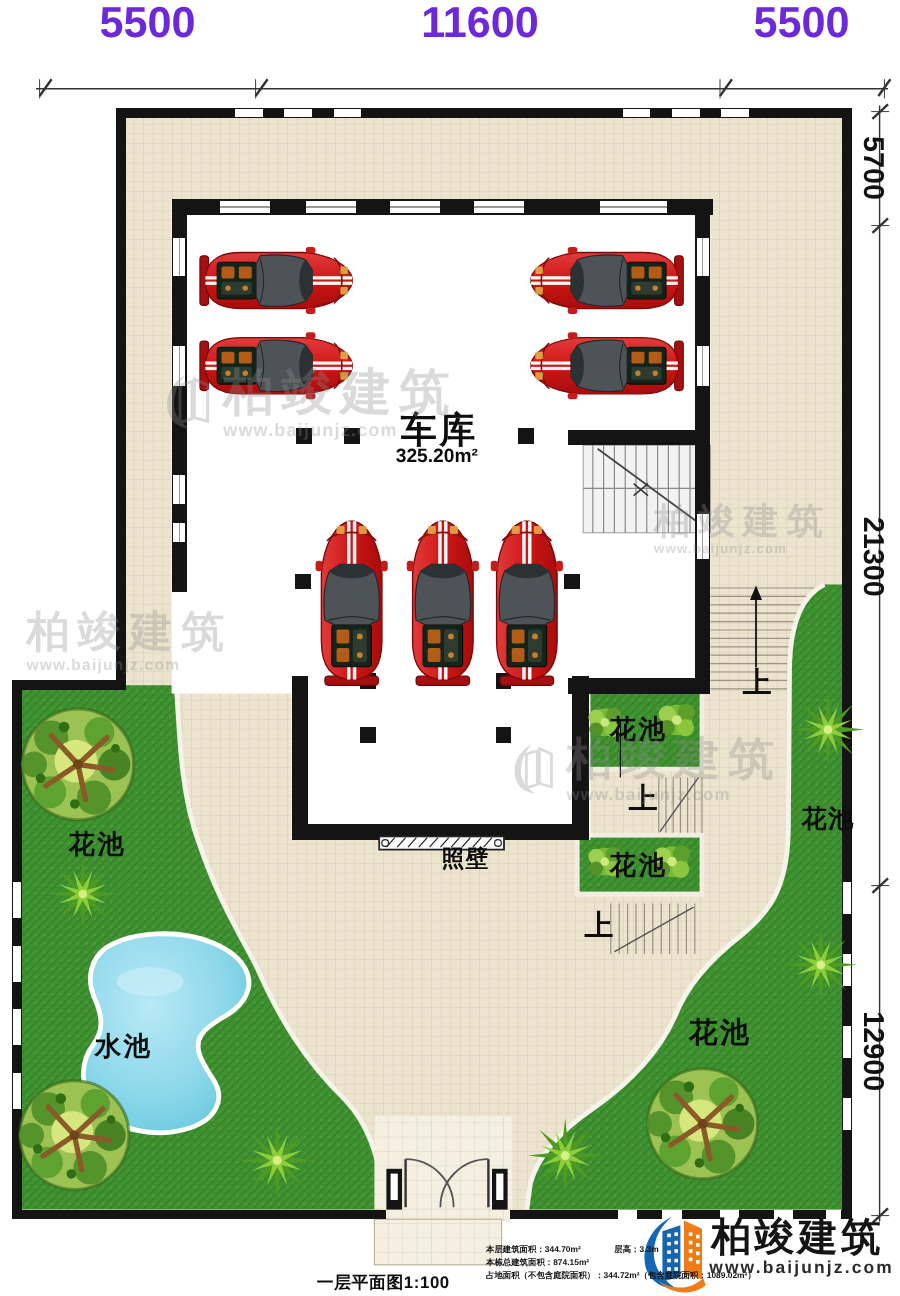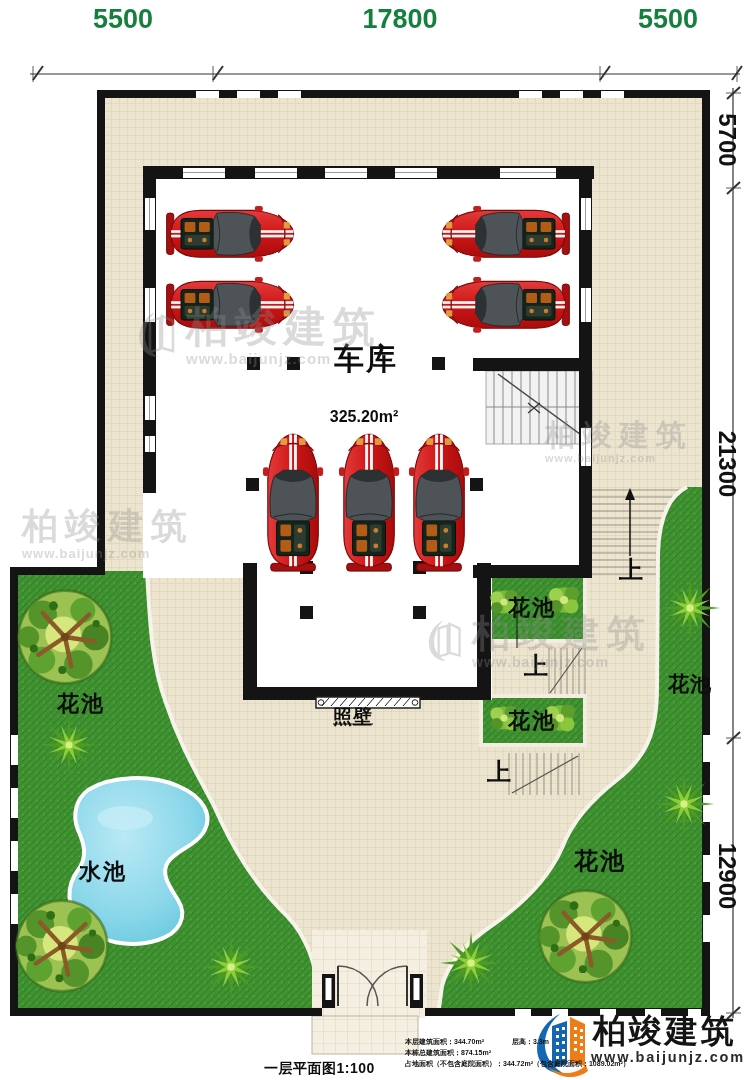--- a/index.html
+++ b/index.html
@@ -7,21 +7,21 @@
   svg.base{position:absolute;left:0;top:0;z-index:1;}
   .lbl{position:absolute;transform:translate(-50%,-50%);font-weight:bold;color:#0d0d0d;white-space:nowrap;z-index:5;line-height:1;}
   .vdim{transform:translate(-50%,-50%) rotate(90deg);}
   .room-name{font-size:30px;letter-spacing:2px;}
   .room-area{font-size:16px;}
   .cn22{font-size:22px;letter-spacing:2px;}
   .cn21{font-size:21px;letter-spacing:1px;}
   .cn24{font-size:24px;letter-spacing:2px;}
   .cn19{font-size:19px;letter-spacing:1px;}
   .up{font-size:24px;}
-  .dimtop{font-size:27px;color:#15803d;}
+  .dimtop{font-size:36px;color:#6d28d9;}
   .dimright{font-size:24px;color:#111;}
   .wm{position:absolute;display:flex;align-items:center;gap:7px;opacity:.32;z-index:6;color:#8e8e8e;}
   .wm .col{display:flex;flex-direction:column;line-height:1;}
   .wm .nm{font-weight:bold;letter-spacing:7px;}
   .wm .url{font-weight:600;letter-spacing:1px;margin-top:3px;}
   .title{position:absolute;left:264px;top:1048px;font-size:14px;font-weight:bold;color:#0d0d0d;z-index:5;letter-spacing:.5px;border-bottom:3px solid #0d0d0d;padding:0 2px 3px 0;margin-top:12px;}
   .stats{position:absolute;left:405px;z-index:5;color:#111;font-size:7px;font-weight:600;white-space:nowrap;line-height:1;}
   .brand-name{position:absolute;left:593px;top:1014px;font-size:33px;font-weight:900;color:#141414;letter-spacing:3px;z-index:5;line-height:1;}
   .brand-url{position:absolute;left:591px;top:1050px;font-size:14.5px;font-weight:bold;color:#2a2a2a;letter-spacing:1.8px;z-index:5;line-height:1;}
 </style>
@@ -356,36 +356,36 @@
       <rect x="41" y="33" width="3" height="3"></rect>
           <rect x="47" y="35" width="3" height="3"></rect>
       <rect x="41" y="40" width="3" height="3"></rect>
           <rect x="47" y="42" width="3" height="3"></rect>
     </g>
     <path d="M16,60 C30,68 44,66 53,57 L55,63 C44,72 26,71 16,60 Z" fill="#ee7d18"></path>
   </g>
 </svg>
 
   <div class="lbl dimtop" style="left:123px;top:19px;">5500</div>
-  <div class="lbl dimtop" style="left:400px;top:19px;">17800</div>
+  <div class="lbl dimtop" style="left:400px;top:19px;">11600</div>
   <div class="lbl dimtop" style="left:668px;top:19px;">5500</div>
   <div class="lbl vdim dimright" style="left:727px;top:140px;">5700</div>
   <div class="lbl vdim dimright" style="left:727px;top:464px;">21300</div>
   <div class="lbl vdim dimright" style="left:727px;top:876px;">12900</div>
 
   <div class="lbl room-name" style="left:366px;top:359px;">车库</div>
-  <div class="lbl room-area" style="left:364px;top:381px;margin-top:36px;">325.20m²</div>
+  <div class="lbl room-area" style="left:364px;top:381px;">325.20m²</div>
 
   <div class="lbl cn22" style="left:81px;top:704px;">花池</div>
   <div class="lbl cn22" style="left:103px;top:872px;">水池</div>
   <div class="lbl cn22" style="left:532px;top:608px;">花池</div>
   <div class="lbl cn22" style="left:532px;top:721px;">花池</div>
   <div class="lbl cn21" style="left:690px;top:683px;">花池</div>
   <div class="lbl cn24" style="left:600px;top:861px;">花池</div>
-  <div class="lbl cn19" style="left:353px;top:716px;text-decoration:underline;">照壁</div>
+  <div class="lbl cn19" style="left:388px;top:716px;">照壁</div>
 
   <div class="lbl up" style="left:631px;top:570px;">上</div>
   <div class="lbl up" style="left:536px;top:666px;">上</div>
   <div class="lbl up" style="left:499px;top:772px;">上</div>
 
   <div class="wm" style="left:135px;top:306px;">
     <svg width="44" height="54" viewBox="0 0 44 54">
         <path d="M20,3 C8,9 2,22 5,34 C7,42 14,48 23,48 C15,43 10,36 10,28 C10,18 14,9 20,3 Z" fill="#8e8e8e"></path>
         <polygon points="15,12 25,9 25,40 15,43" fill="none" stroke="#8e8e8e" stroke-width="2.5"></polygon>
         <polygon points="27,7 38,12 38,42 27,39" fill="none" stroke="#8e8e8e" stroke-width="2.5"></polygon>

